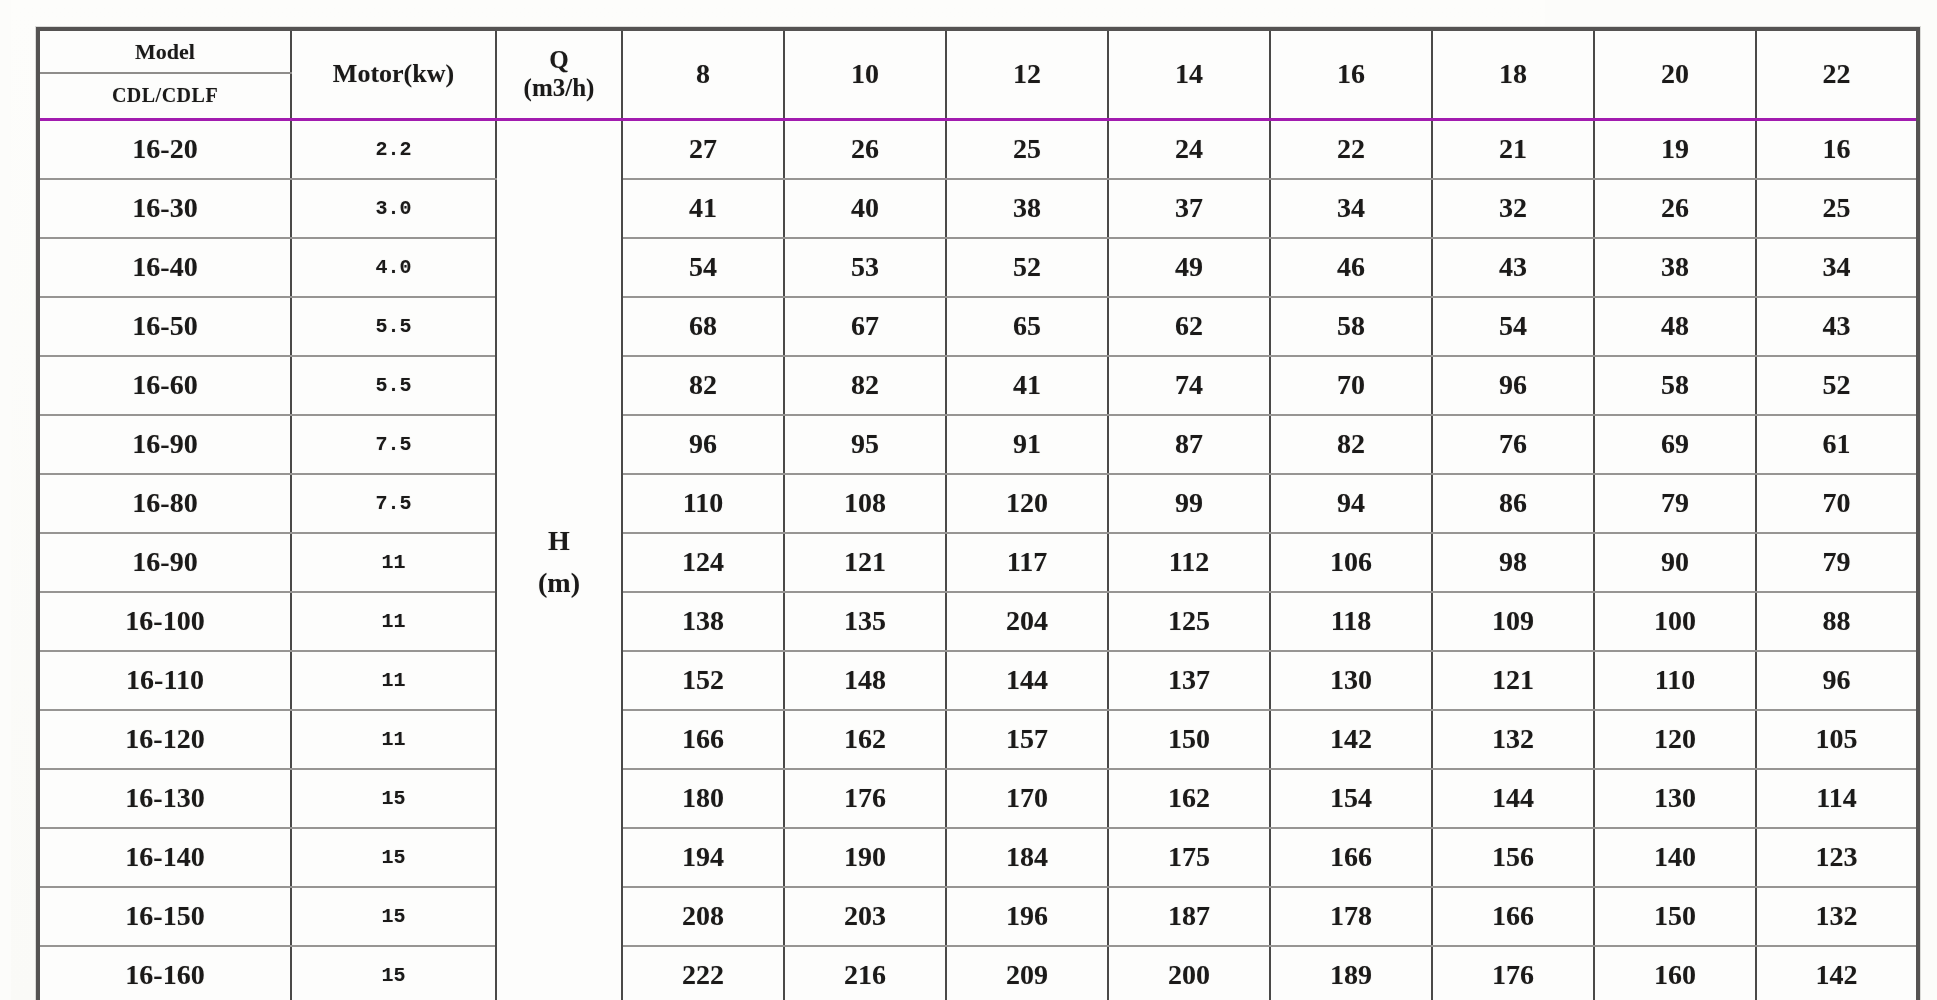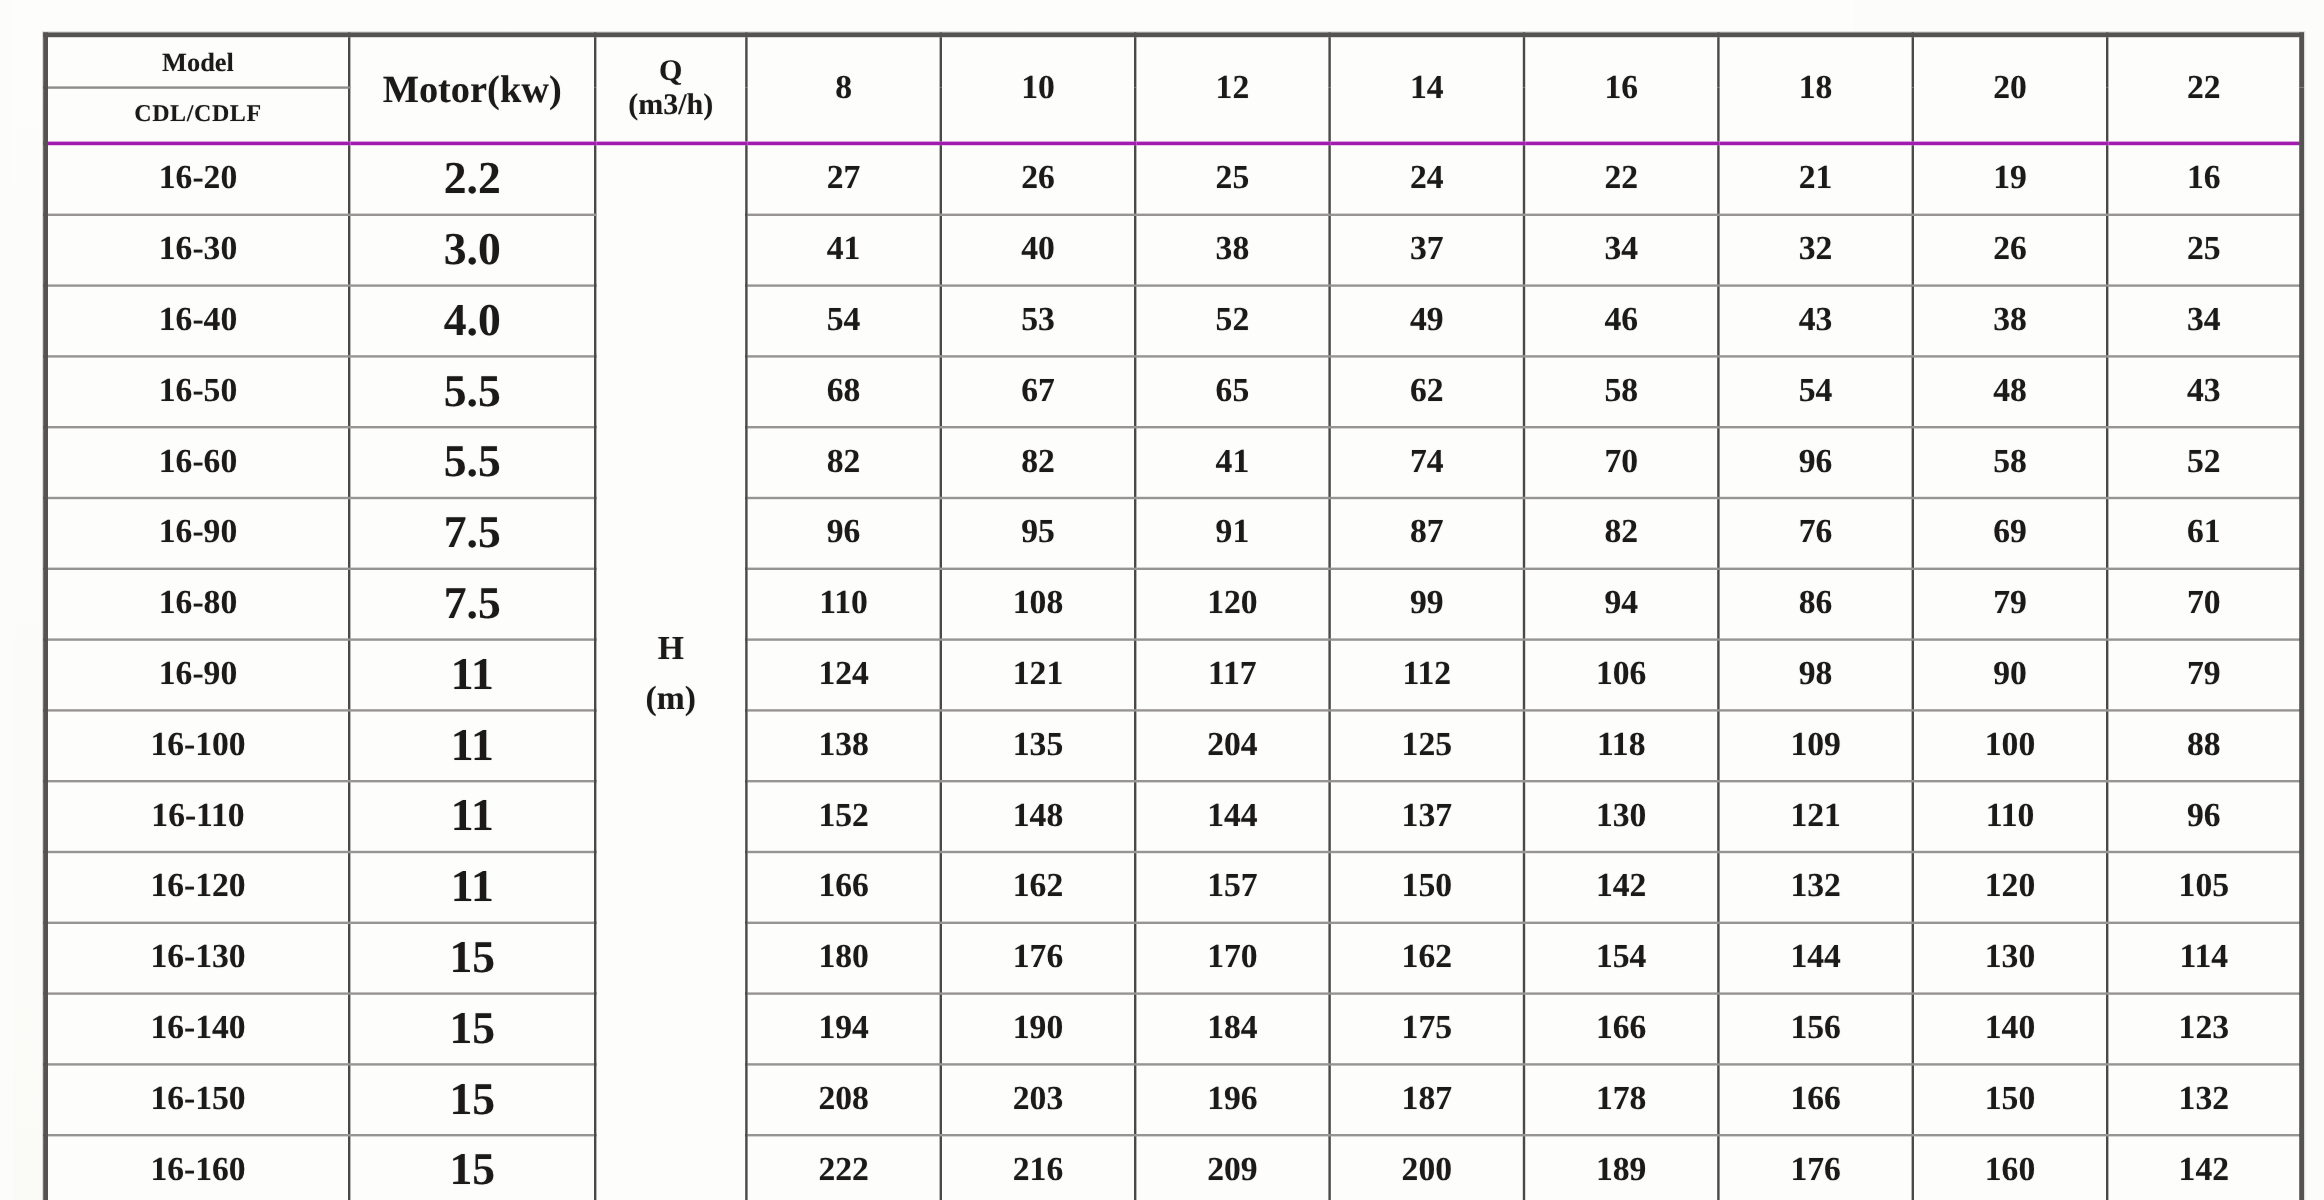--- a/index.html
+++ b/index.html
@@ -46,26 +46,26 @@
   .spec tbody tr:last-child td { border-bottom: 3px solid #3a3938; }
 
   .spec thead tr.r1 { height: 44px; }
   .spec thead tr.r2 { height: 46px; }
 
   .spec th.model-h {
     font-size: 22px;
     border-bottom: 2px solid #8f8d8b; 
   }
   .spec th.sub-h { font-size: 20px; letter-spacing: 0.5px; }
-  .spec th.motor-h { font-size: 32px; }
+  .spec th.motor-h { font-size: 26px; }
   .spec th.q-h { font-size: 25px; line-height: 1.12; }
   .spec th.flow-h { font-size: 28px; }
 
   .spec td.model-cell { font-size: 28px; }
-  .spec td.motor-cell { font-size: 38px; }
+  .spec td.motor-cell { font-size: 20px; font-family: Liberation Mono, monospace; }
   .spec td.h-cell {
     font-size: 28px;
     line-height: 1.5;
     vertical-align: middle;
   }
   
   .spec { box-shadow: 0 0 0 1px rgba(120,118,115,0.25); }
   .spec th, .spec td { text-shadow: 0 0 1px rgba(30,28,26,0.25); }
 </style>
 </head>

